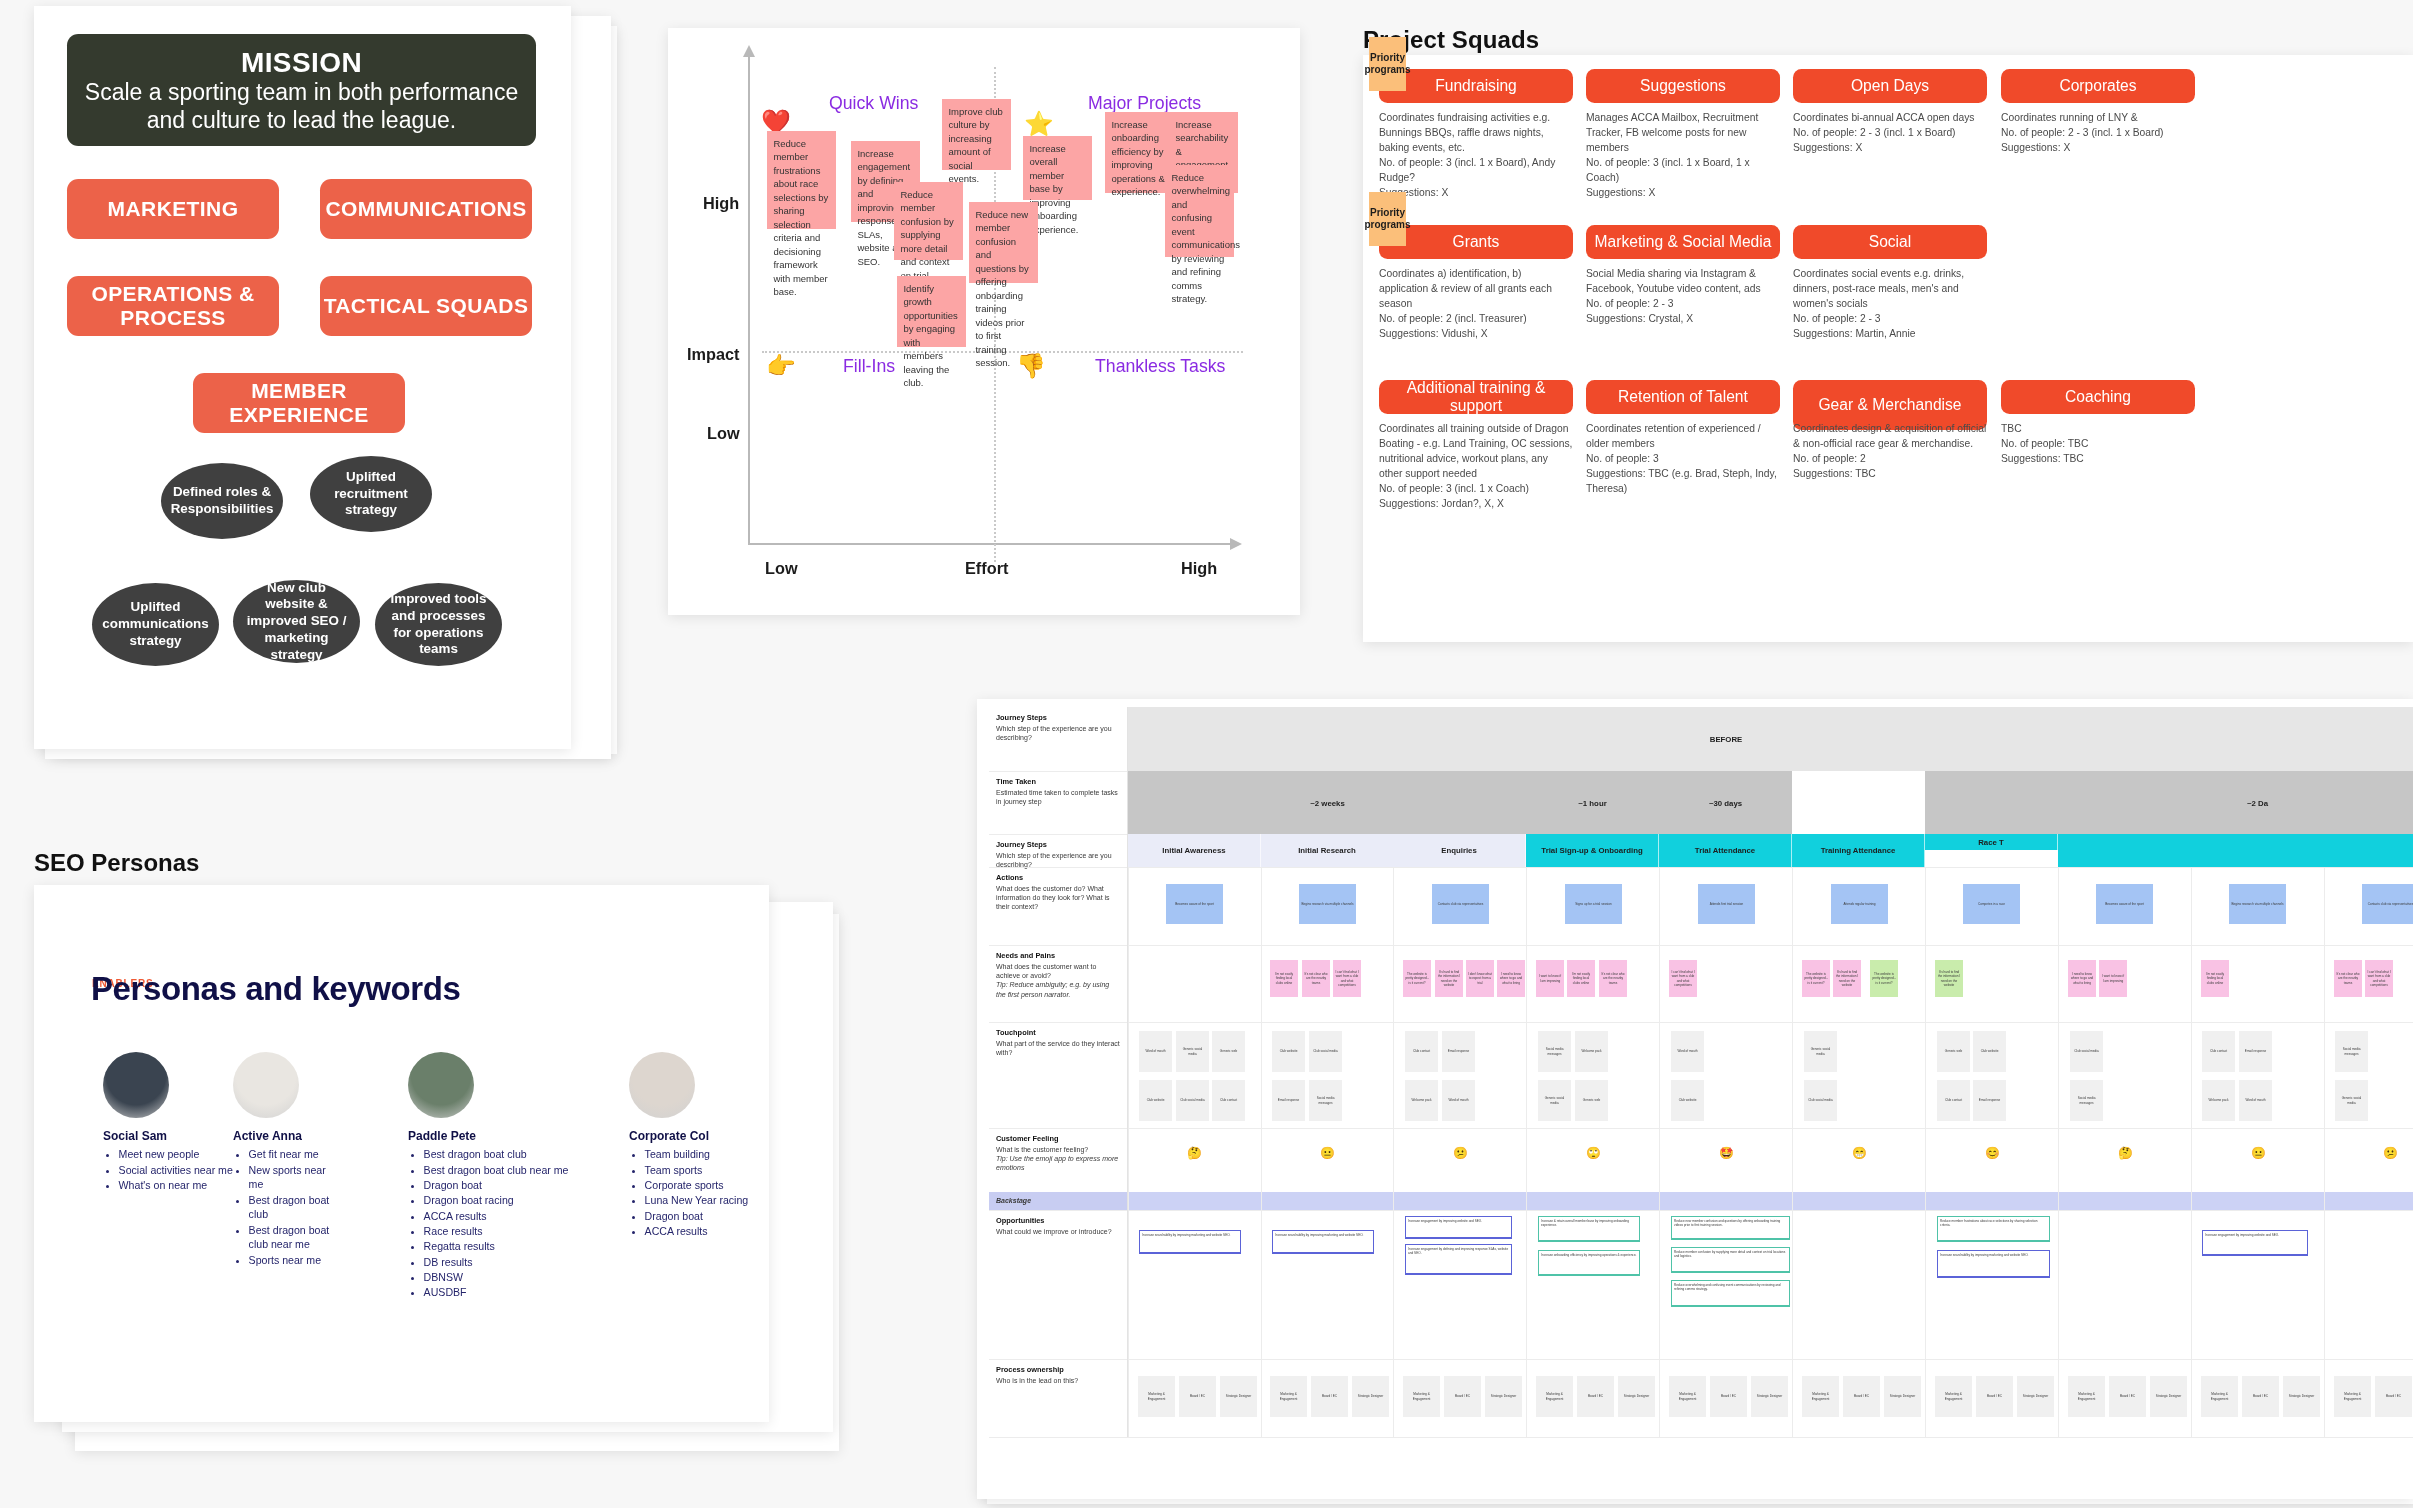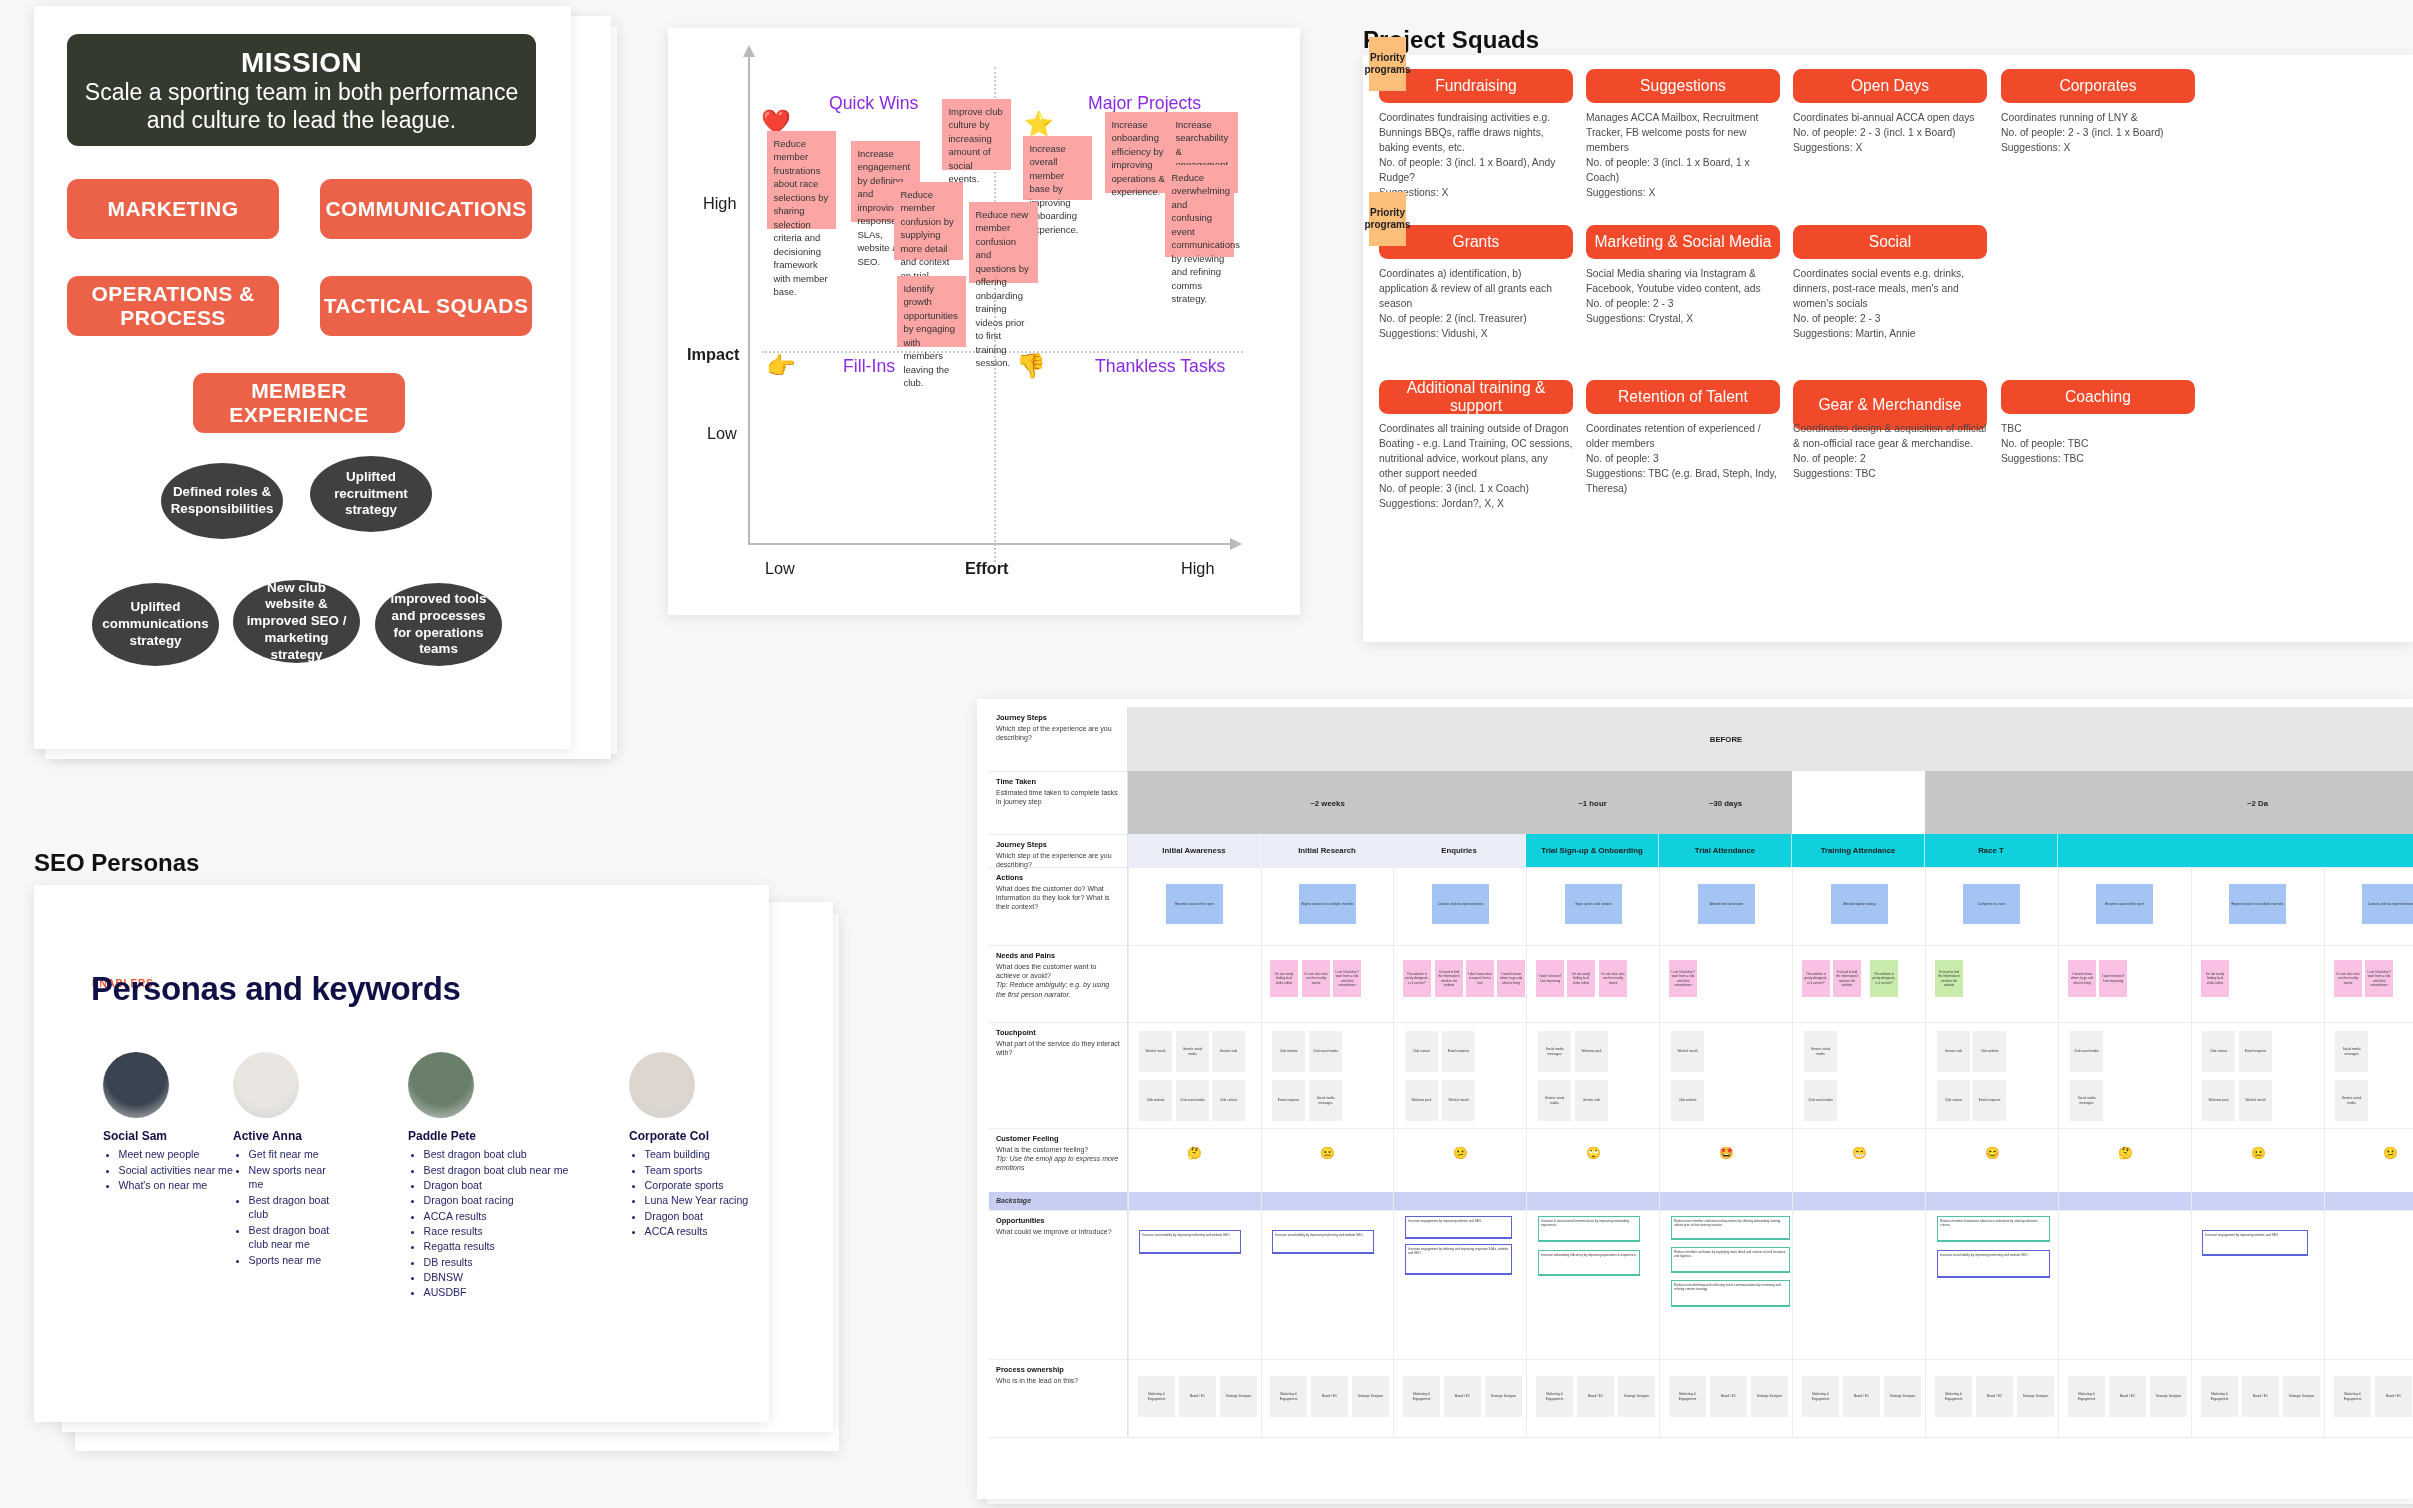--- a/index.html
+++ b/index.html
@@ -52,21 +52,21 @@
   #matrix-card{left:668px;top:28px;width:632px;height:587px;}
   .mx-axis{position:absolute;background:#b9b9b9;}
   #mx-yaxis{left:748px;top:57px;width:2.1px;height:488px;}
   #mx-xaxis{left:748px;top:543px;width:487px;height:2.1px;}
   .mx-arrow{position:absolute;width:0;height:0;}
   #mx-yarrow{left:743px;top:45px;border-left:6.4px solid transparent;border-right:6.4px solid transparent;border-bottom:12px solid #b9b9b9;}
   #mx-xarrow{left:1230px;top:538px;border-top:6.4px solid transparent;border-bottom:6.4px solid transparent;border-left:12px solid #b9b9b9;}
   .mx-dash-h{position:absolute;left:762px;top:351px;width:481px;height:0;border-top:2.1px dotted #c9c9c9;}
   .mx-dash-v{position:absolute;left:994px;top:67px;width:0;height:495px;border-left:2.1px dotted #c9c9c9;}
 
-  .mx-lab{position:absolute;font-size:16.3px;color:#1c1c1c;font-weight:400;}
+  .mx-lab{position:absolute;font-size:16.3px;color:#1c1c1c;font-weight:700;}
   #mx-high-y{left:703px;top:194px;}
   #mx-impact{left:687px;top:345px;font-weight:700;}
   #mx-low-y{left:707px;top:424px;}
   #mx-low-x{left:765px;top:559px;}
   #mx-effort{left:965px;top:559px;font-weight:700;}
   #mx-high-x{left:1181px;top:559px;}
 
   .quad{position:absolute;color:#8a2be2;font-size:17.7px;}
   #quad-qw{left:829px;top:93px;}
   #quad-mp{left:1088px;top:93px;}
@@ -394,21 +394,21 @@
     <div class="jm-band band-time" style="left: 537px; top: 64px; width: 133px; height: 64px;">~1 hour</div>
     <div class="jm-band band-time" style="left: 670px; top: 64px; width: 133px; height: 64px;">~30 days</div>
     <div class="jm-band " style="background: rgb(255, 255, 255); left: 803px; top: 64px; width: 133px; height: 64px;"></div>
     <div class="jm-band band-time" style="left: 936px; top: 64px; width: 665px; height: 64px;">~2 Da</div>
     <div class="jm-band band-step-alt" style="left: 139px; top: 127px; width: 133px; height: 33px; border-right: 0.7px solid rgba(255, 255, 255, 0.65);">Initial Awareness</div>
     <div class="jm-band band-step-alt" style="left: 272px; top: 127px; width: 133px; height: 33px; border-right: 0.7px solid rgba(255, 255, 255, 0.65);">Initial Research</div>
     <div class="jm-band band-step-alt" style="left: 404px; top: 127px; width: 133px; height: 33px; border-right: 0.7px solid rgba(255, 255, 255, 0.65);">Enquiries</div>
     <div class="jm-band band-step" style="left: 537px; top: 127px; width: 133px; height: 33px; border-right: 0.7px solid rgba(255, 255, 255, 0.65);">Trial Sign-up &amp; Onboarding</div>
     <div class="jm-band band-step" style="left: 670px; top: 127px; width: 133px; height: 33px; border-right: 0.7px solid rgba(255, 255, 255, 0.65);">Trial Attendance</div>
     <div class="jm-band band-step" style="left: 803px; top: 127px; width: 133px; height: 33px; border-right: 0.7px solid rgba(255, 255, 255, 0.65);">Training Attendance</div>
-    <div class="jm-band band-step" style="left: 936px; top: 127px; width: 133px; height: 33px; border-right: 0.7px solid rgba(255, 255, 255, 0.65);">Race T</div>
+    <div class="jm-band band-step" style="left: 936px; top: 127px; width: 133px; height: 16px; border-right: 0.7px solid rgba(255, 255, 255, 0.65);">Race T</div>
     <div class="jm-band band-step" style="left: 1069px; top: 127px; width: 133px; height: 33px;"></div>
     <div class="jm-band band-step" style="left: 1202px; top: 127px; width: 133px; height: 33px;"></div>
     <div class="jm-band band-step" style="left: 1335px; top: 127px; width: 133px; height: 33px;"></div>
     <div class="jm-band band-backstage" style="left: 139px; top: 485px; width: 1462px; height: 18.4px; background: rgb(204, 210, 245);"></div>
     <div class="jm-colsep" style="left: 139px; top: 160px; height: 570px;"></div>
     <div class="jm-colsep" style="left: 272px; top: 160px; height: 570px;"></div>
     <div class="jm-colsep" style="left: 404px; top: 160px; height: 570px;"></div>
     <div class="jm-colsep" style="left: 537px; top: 160px; height: 570px;"></div>
     <div class="jm-colsep" style="left: 670px; top: 160px; height: 570px;"></div>
     <div class="jm-colsep" style="left: 803px; top: 160px; height: 570px;"></div>

